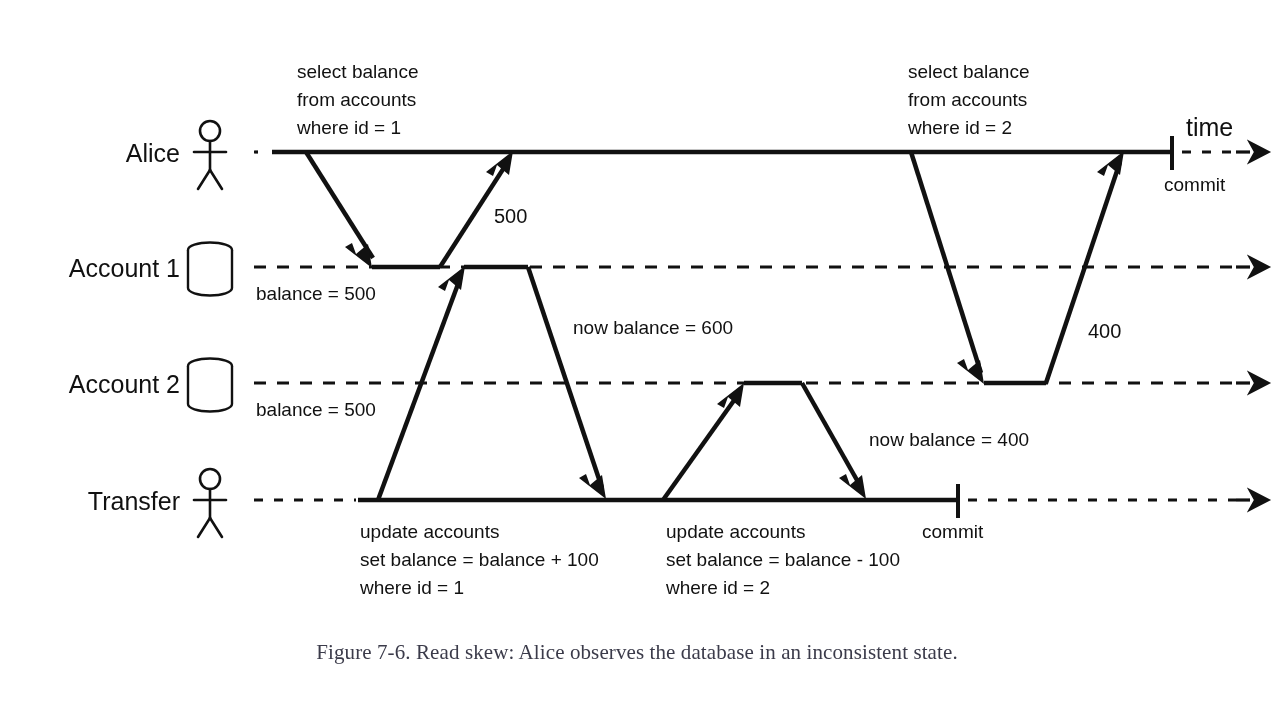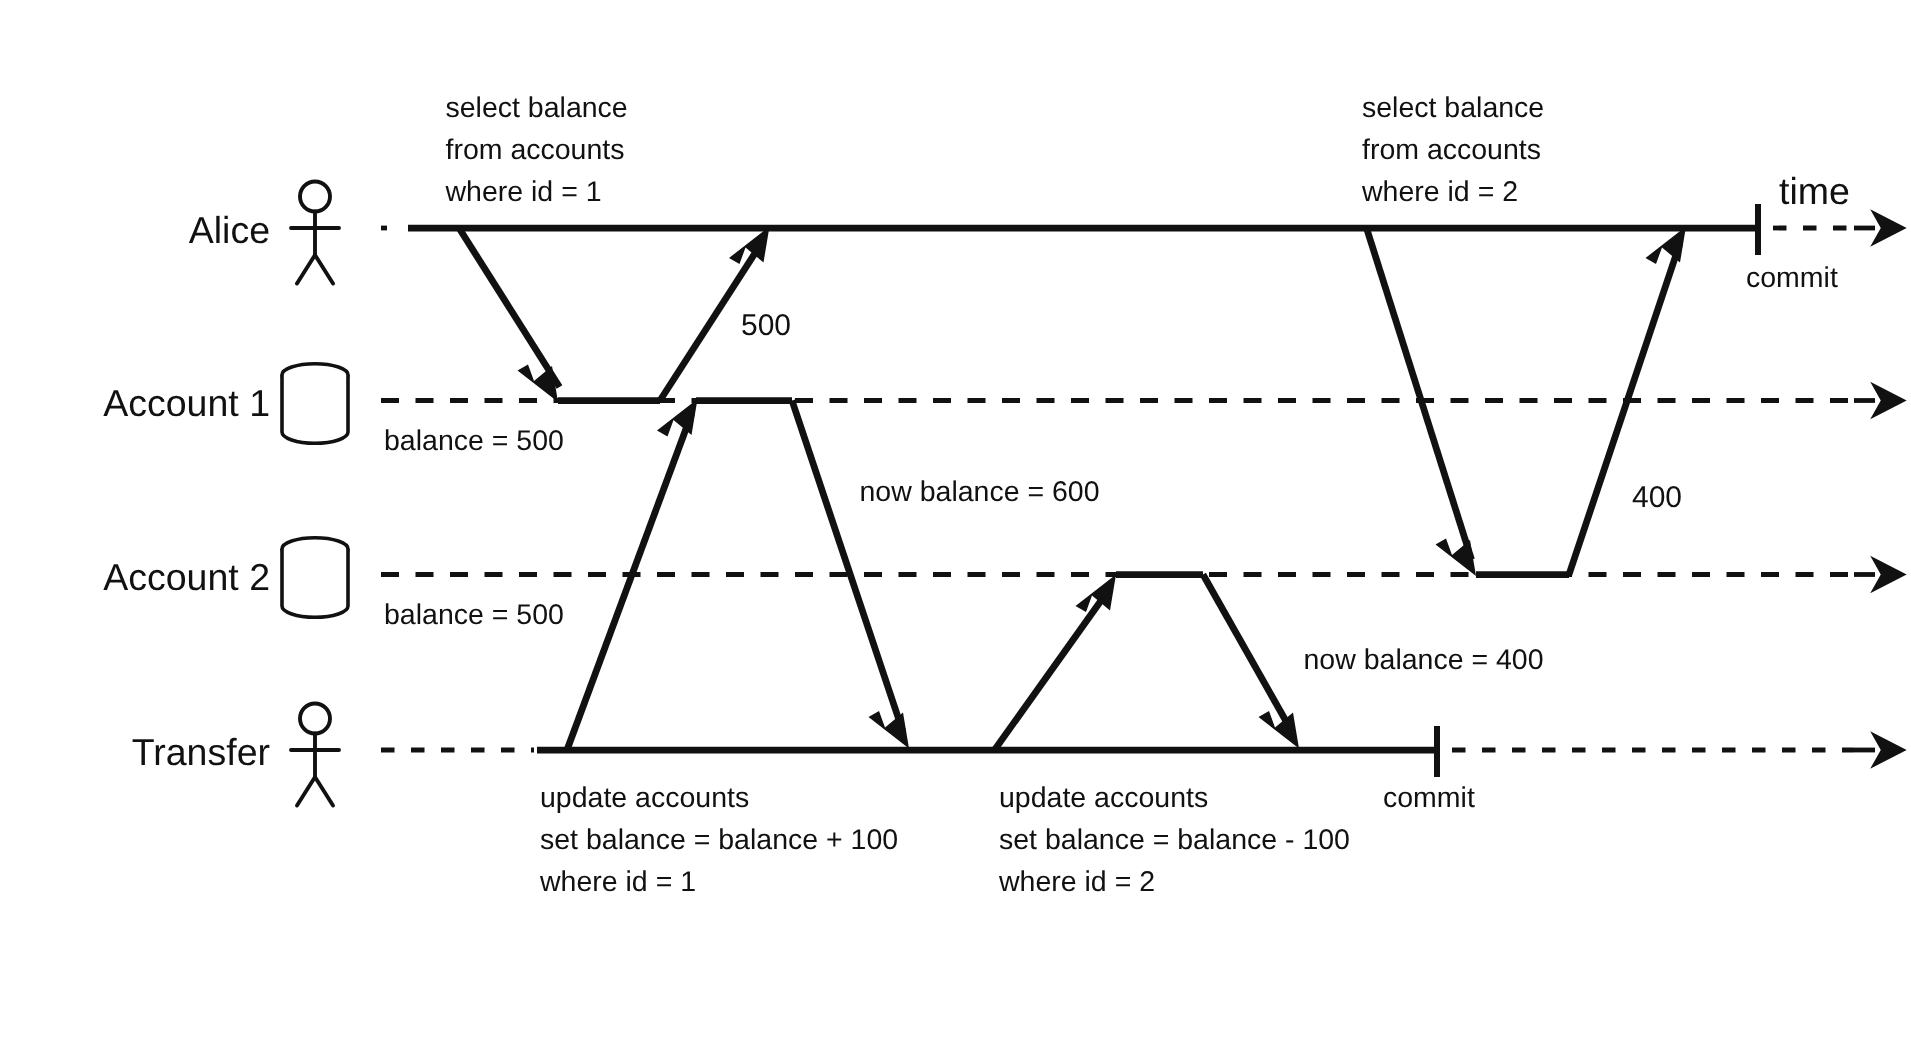--- a/index.html
+++ b/index.html
@@ -248,14 +248,15 @@
 
     <text class="annot" x="256" y="300">balance = 500</text>
     <text class="annot" x="256" y="416">balance = 500</text>
 
     <text class="annot" x="1164" y="191">commit</text>
     <text class="annot" x="922" y="538">commit</text>
 
     <text class="time-label" x="1186" y="136">time</text>
   </svg>
 
+  <div class="caption">Figure 7-6. Read skew: Alice observes the database in an inconsistent state.</div>
 
 </div>
 
 </body></html>

